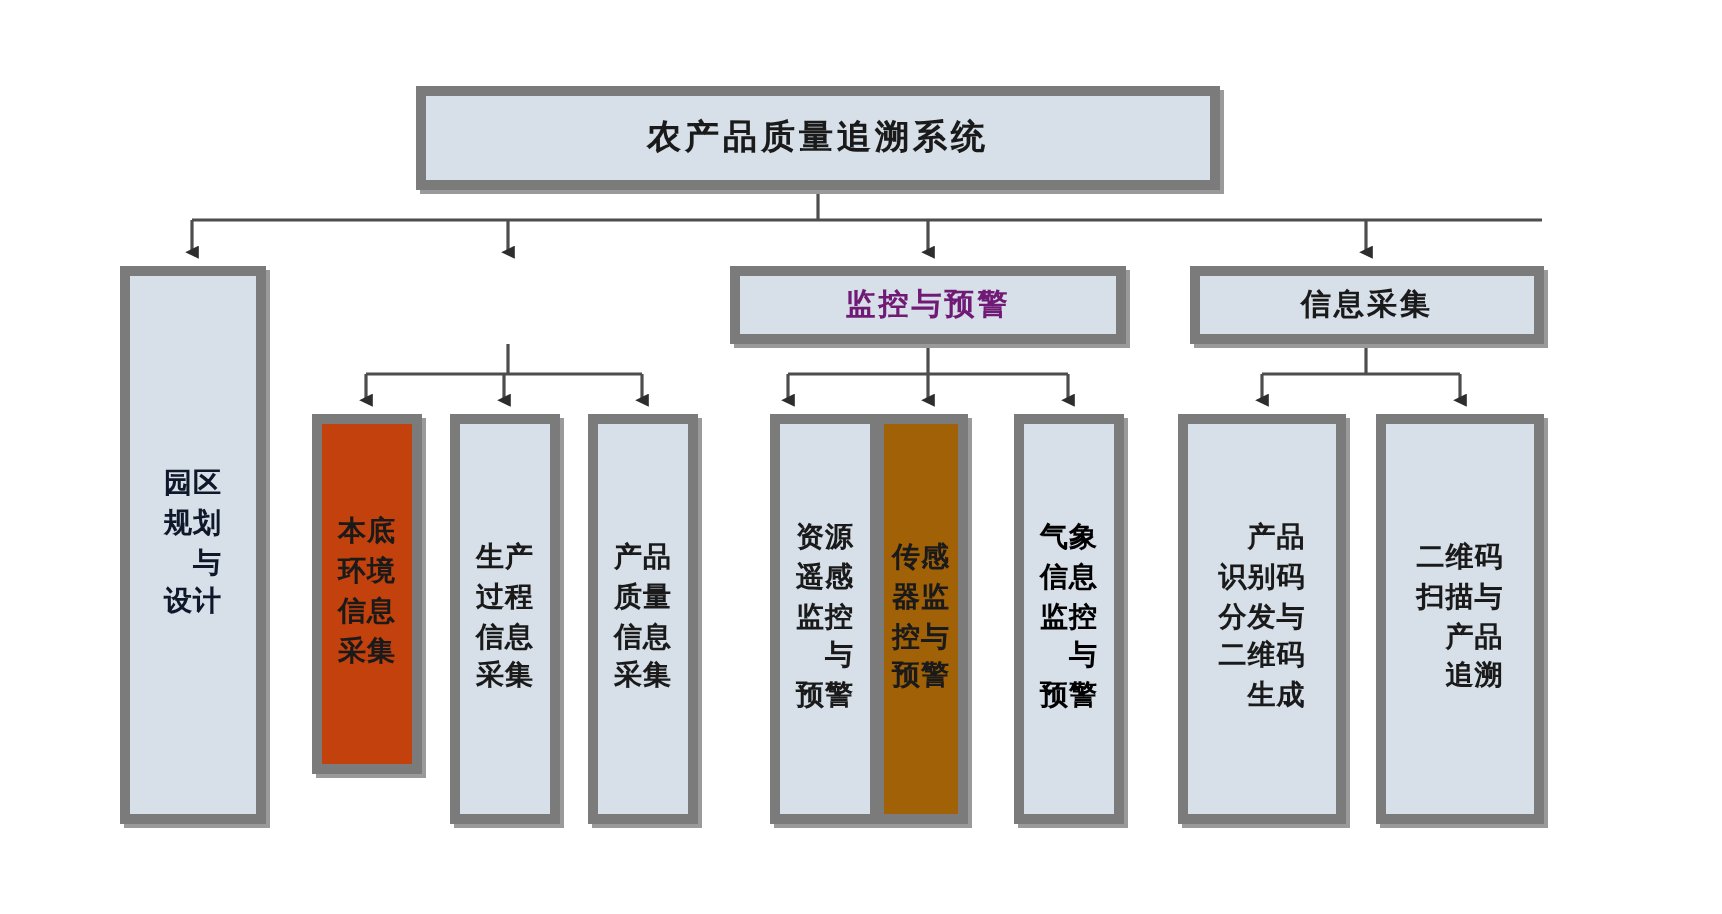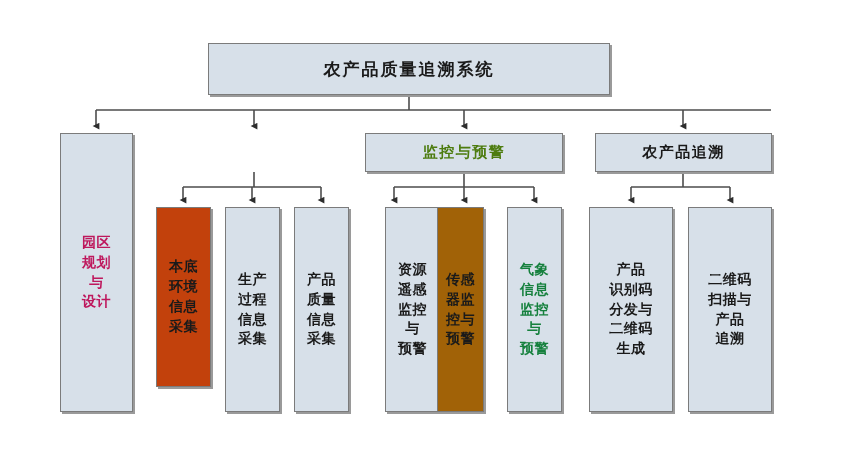--- a/index.html
+++ b/index.html
@@ -20,26 +20,26 @@
     left: 0;
     top: 0;
     width: 861px;
     height: 457px;
     pointer-events: none;
   }
   .node {
     position: absolute;
     box-sizing: border-box;
     background: #d7e0e9;
-    border: 1px solid #a16207;
+    border: 5px solid #a16207;
     box-shadow: 2px 2px 0 0 #9a9a9a;
     display: flex;
     align-items: center;
     justify-content: center;
-    text-align: center;
+    text-align: right;
   }
   .node-label {
     color: #1a1a1a;
     font-weight: bold;
     line-height: 1.42;
     letter-spacing: 0.5px;
     white-space: pre-line;
     padding: 2px 3px;
   }
   .root-node .node-label {
@@ -102,31 +102,31 @@
       <path d="M631,187 L631,200" marker-end="url(#arrowhead)"></path>
       <path d="M730,187 L730,200" marker-end="url(#arrowhead)"></path>
     </g>
   </svg>
 
   <div class="node root-node" style="left: 208px; top: 43px; width: 402px; height: 52px; background: rgb(215, 224, 233); border-color: rgb(123, 123, 123); box-shadow: rgb(154, 154, 154) 2px 2px 0px 0px;">
     <div class="node-label" style="color: rgb(26, 26, 26);">农产品质量追溯系统</div>
   </div>
 
   <div class="node aside-node" style="left: 60px; top: 133px; width: 73px; height: 279px; background: rgb(215, 224, 233); border-color: rgb(123, 123, 123); box-shadow: rgb(154, 154, 154) 2px 2px 0px 0px;">
-    <div class="node-label" style="color: #be185d;">园区
+    <div class="node-label" style="color: #0f172a;">园区
 规划
 与
 设计</div>
   </div>
 
   <div class="node branch-node" style="left: 365px; top: 133px; width: 198px; height: 39px; background: rgb(215, 224, 233); border-color: rgb(123, 123, 123); box-shadow: rgb(154, 154, 154) 2px 2px 0px 0px;">
-    <div class="node-label" style="color: #4d7c0f;">监控与预警</div>
+    <div class="node-label" style="color: #701a75;">监控与预警</div>
   </div>
   <div class="node branch-node" style="left: 595px; top: 133px; width: 177px; height: 39px; background: rgb(215, 224, 233); border-color: rgb(123, 123, 123); box-shadow: rgb(154, 154, 154) 2px 2px 0px 0px;">
-    <div class="node-label" style="color: rgb(26, 26, 26);">农产品追溯</div>
+    <div class="node-label" style="color: rgb(26, 26, 26);">信息采集</div>
   </div>
 
   <div class="node leaf-node" style="left: 156px; top: 207px; width: 55px; height: 180px; background: #c2410c; border-color: rgb(123, 123, 123); box-shadow: rgb(154, 154, 154) 2px 2px 0px 0px;">
     <div class="node-label" style="color: rgb(26, 26, 26);">本底
 环境
 信息
 采集</div>
   </div>
   <div class="node leaf-node" style="left: 225px; top: 207px; width: 55px; height: 205px; background: rgb(215, 224, 233); border-color: rgb(123, 123, 123); box-shadow: rgb(154, 154, 154) 2px 2px 0px 0px;">
     <div class="node-label" style="color: rgb(26, 26, 26);">生产
@@ -148,21 +148,21 @@
 与
 预警</div>
   </div>
   <div class="node leaf-node" style="left: 437px; top: 207px; width: 47px; height: 205px; background: #a16207; border-color: rgb(123, 123, 123); box-shadow: rgb(154, 154, 154) 2px 2px 0px 0px;">
     <div class="node-label" style="color: rgb(26, 26, 26);">传感
 器监
 控与
 预警</div>
   </div>
   <div class="node leaf-node" style="left: 507px; top: 207px; width: 55px; height: 205px; background: rgb(215, 224, 233); border-color: rgb(123, 123, 123); box-shadow: rgb(154, 154, 154) 2px 2px 0px 0px;">
-    <div class="node-label" style="color: #15803d;">气象
+    <div class="node-label" style="color: #000000;">气象
 信息
 监控
 与
 预警</div>
   </div>
 
   <div class="node leaf-node" style="left: 589px; top: 207px; width: 84px; height: 205px; background: rgb(215, 224, 233); border-color: rgb(123, 123, 123); box-shadow: rgb(154, 154, 154) 2px 2px 0px 0px;">
     <div class="node-label" style="color: rgb(26, 26, 26);">产品
 识别码
 分发与

